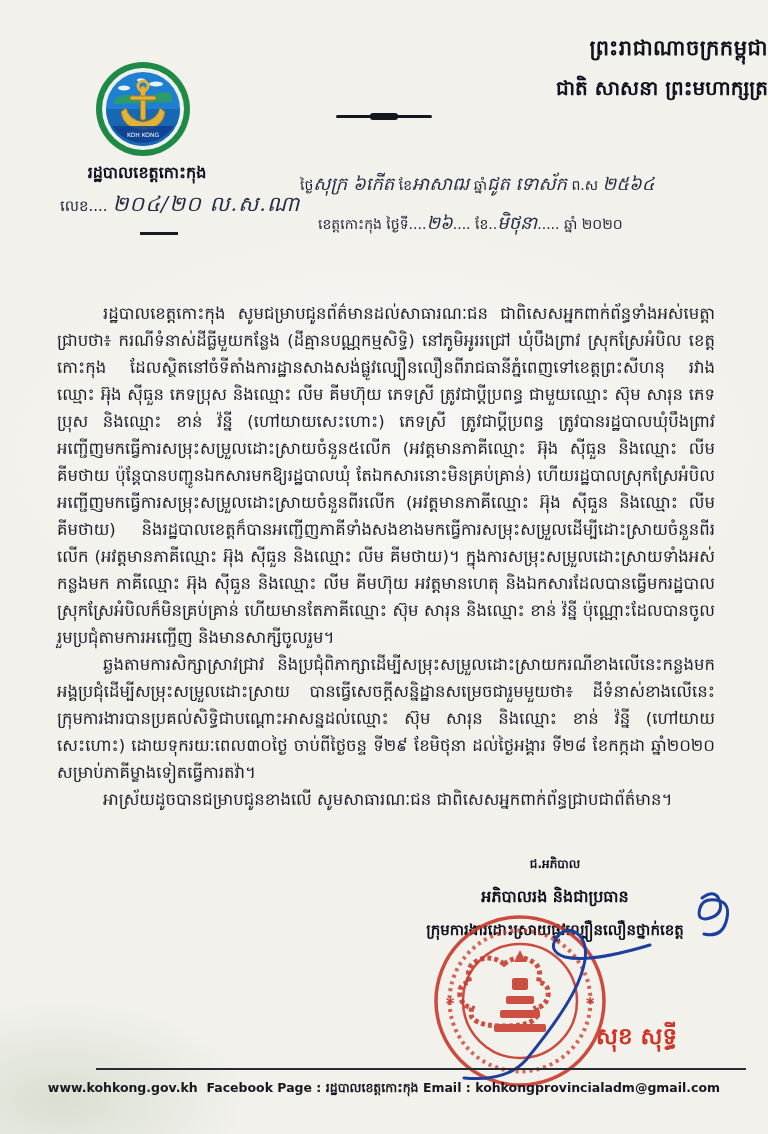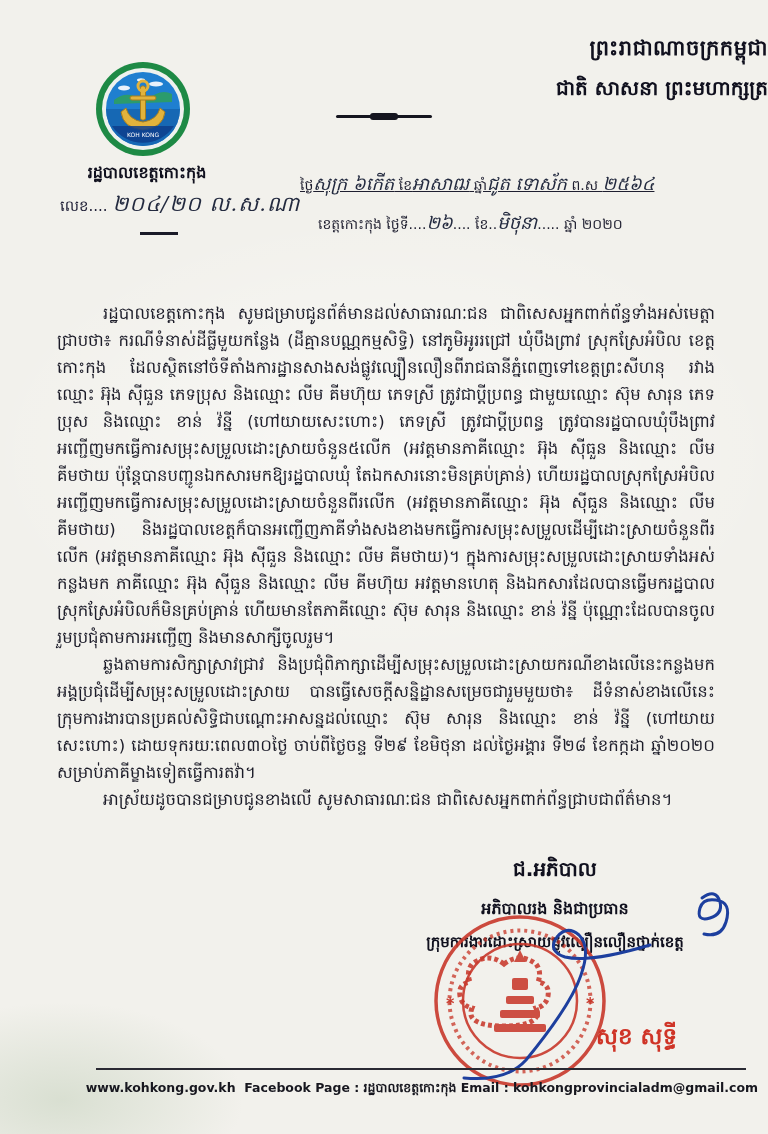--- a/index.html
+++ b/index.html
@@ -20,41 +20,41 @@
   .header .divider:before{content:"";position:absolute;left:34px;top:-2px;width:28px;height:7px;background:#15151f;border-radius:3px;}
   
   .logo{position:absolute;left:94px;top:60px;width:98px;height:98px;}
   .org-name{position:absolute;left:52px;top:162px;width:190px;text-align:center;font-size:16px;font-weight:bold;color:#10101e;}
   .ref-line{position:absolute;left:60px;top:190px;font-size:15px;color:#23233a;white-space:nowrap;}
   .hand{font-family:"DejaVu Serif","Liberation Serif",serif;font-style:italic;color:#232a3f;}
   .ref-hand{font-size:21px;letter-spacing:1px;}
   .ref-underline{position:absolute;left:140px;top:232px;width:38px;height:3px;background:#1b1b28;}
   
   .dateline{position:absolute;left:300px;top:172px;width:445px;font-size:14px;color:#1f1f30;}
-  .dateline .row1{white-space:nowrap;text-decoration:underline;}
+  .dateline .row1{white-space:nowrap;}
   .dateline .row2{margin-top:12px;padding-left:18px;white-space:nowrap;}
   .dateline .hand{font-size:18px;}
   
   .doc-title{position:absolute;top:254px;left:0;right:0;text-align:center;font-size:27px;font-weight:bold;color:#10101e;}
   
   .body-text{position:absolute;top:300px;left:57px;width:658px;font-size:16.5px;line-height:27px;text-align:justify;color:#1b1b28;}
   .body-text p{margin:0;text-indent:46px;}
   
   .sig-block{position:absolute;left:380px;top:856px;width:350px;text-align:center;}
-  .sig-block .for-gov{font-size:20px;font-weight:bold;color:#10101e;}
+  .sig-block .for-gov{font-size:12px;font-weight:bold;color:#10101e;}
   .sig-block .sig-title1{font-size:16px;font-weight:bold;margin-top:12px;color:#10101e;}
   .sig-block .sig-title2{font-size:15px;font-weight:bold;margin-top:10px;color:#10101e;white-space:nowrap;}
   .seal{position:absolute;left:428px;top:912px;width:185px;height:178px;}
   .signature-ink{position:absolute;left:350px;top:880px;width:400px;height:220px;pointer-events:none;}
   .signer-name{position:absolute;left:596px;top:1022px;font-size:23px;font-weight:bold;white-space:nowrap;}
   
   .footer-rule{position:absolute;left:96px;right:22px;top:1068px;height:2px;background:#2a2a33;}
   .footer{position:absolute;left:10px;right:10px;top:1074px;text-align:center;}
   .footer .f1{font-size:12.5px;font-weight:bold;color:#17171f;white-space:nowrap;}
-  .footer .f2{font-size:12.5px;font-weight:bold;color:#17171f;margin-top:6px;text-align:right;}
+  .footer .f2{font-size:12.5px;font-weight:bold;color:#17171f;margin-top:6px;}
 </style>
 </head>
 <body>
 
 <div class="page">
 
   <div class="header">
     <div class="kingdom">ព្រះរាជាណាចក្រកម្ពុជា</div>
     <div class="motto">ជាតិ សាសនា ព្រះមហាក្សត្រ</div>
     <div class="divider"></div>

